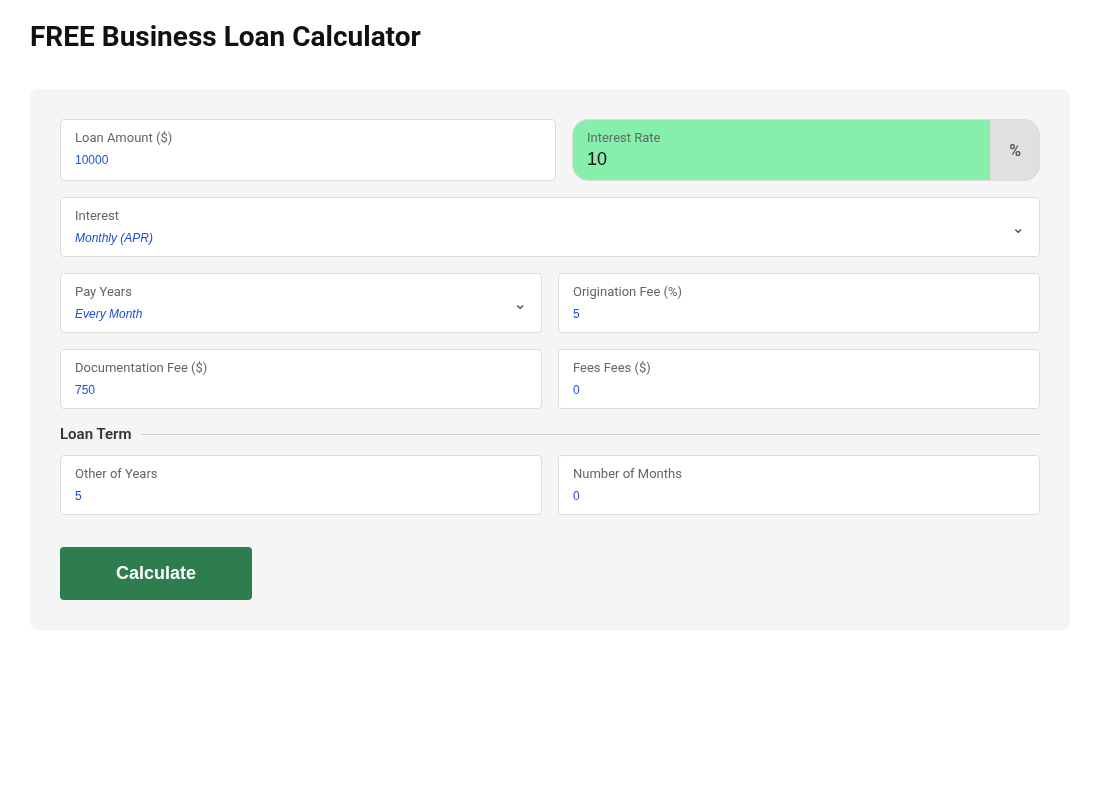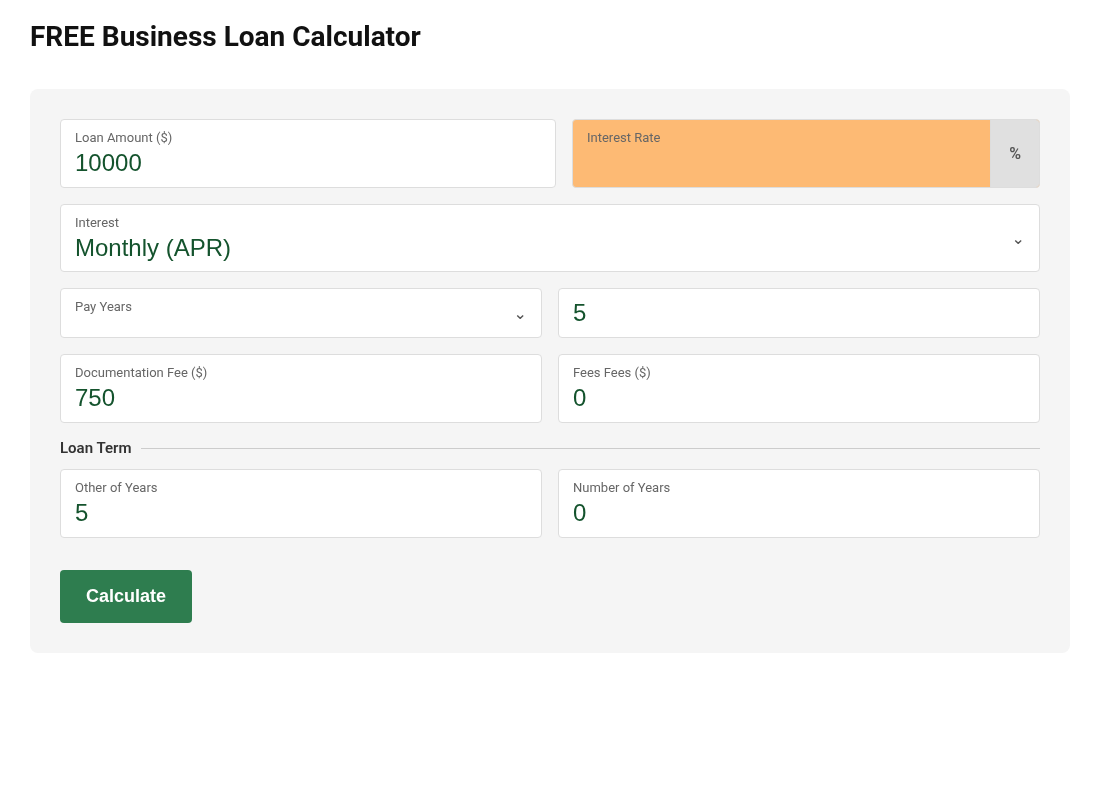--- a/index.html
+++ b/index.html
@@ -54,40 +54,41 @@
       font-size: 13px;
       color: #666;
       margin-bottom: 4px;
     }
 
     .field input,
     .field select {
       width: 100%;
       border: none;
       outline: none;
-      font-size: 24px;
+      font-size: 12px;
       font-weight: 500;
-      color: #14532d;
+      color: #1d4ed8;
       background: transparent;
       appearance: none;
       -webkit-appearance: none;
       cursor: pointer;
     }
 
     .field select {
       padding-right: 24px;
+      font-style: italic;
     }
 
     .interest-wrapper {
       display: flex;
       align-items: stretch;
       flex: 1;
-      background: #fdba74;
+      background: #86efac;
       border: 1px solid #ddd;
-      border-radius: 4px;
+      border-radius: 16px;
       overflow: hidden;
     }
 
     .interest-inner {
       flex: 1;
       padding: 10px 14px;
     }
 
     .interest-inner label {
       display: block;
@@ -155,21 +156,21 @@
       flex: 1;
       height: 1px;
       background: #ccc;
     }
 
     .calculate-btn {
       background: #2e7d4f;
       color: #fff;
       border: none;
       border-radius: 4px;
-      padding: 16px 26px;
+      padding: 16px 56px;
       font-size: 18px;
       font-weight: 600;
       cursor: pointer;
       margin-top: 16px;
       display: inline-block;
     }
   </style>
 </head>
 <body>
 
@@ -179,20 +180,21 @@
 
   
   <div class="row">
     <div class="field">
       <label>Loan Amount ($)</label>
       <input type="text" value="10000" style="">
     </div>
     <div class="interest-wrapper">
       <div class="interest-inner">
         <label>Interest Rate</label>
+        <input type="text" value="10" style="">
       </div>
       <div class="percent-badge">%</div>
     </div>
   </div>
 
   
   <div class="row">
     <div class="field field-full select-field">
       <label>Interest</label>
       <select>
@@ -204,23 +206,33 @@
         <option>Annually</option>
       </select>
       <span class="chevron">⌄</span>
     </div>
   </div>
 
   
   <div class="row">
     <div class="field select-field">
       <label>Pay Years</label>
+      <select>
+        <option>Every Day</option>
+        <option>Every Week</option>
+        <option>Every 2 Weeks</option>
+        <option selected="">Every Month</option>
+        <option>Every Quarter</option>
+        <option>Every 6 Months</option>
+        <option>Every Year</option>
+      </select>
       <span class="chevron">⌄</span>
     </div>
     <div class="field">
+      <label>Origination Fee (%)</label>
       <input type="text" value="5" style="">
     </div>
   </div>
 
   
   <div class="row">
     <div class="field">
       <label>Documentation Fee ($)</label>
       <input type="text" value="750" style="">
     </div>
@@ -235,21 +247,21 @@
     <div class="loan-term-label">
       <span>Loan Term</span>
     </div>
 
     <div class="row">
       <div class="field">
         <label>Other of Years</label>
         <input type="text" value="5" style="">
       </div>
       <div class="field">
-        <label>Number of Years</label>
+        <label>Number of Months</label>
         <input type="text" value="0" style="">
       </div>
     </div>
   </div>
 
   
   <button class="calculate-btn">Calculate</button>
 
 </div>
 

